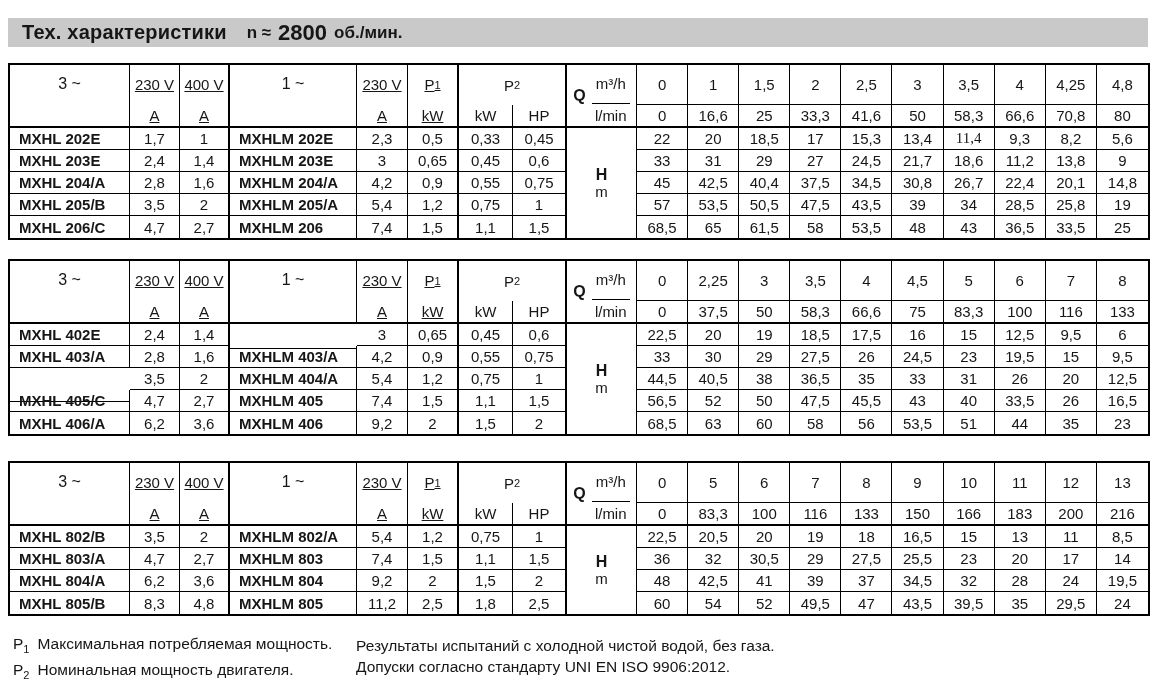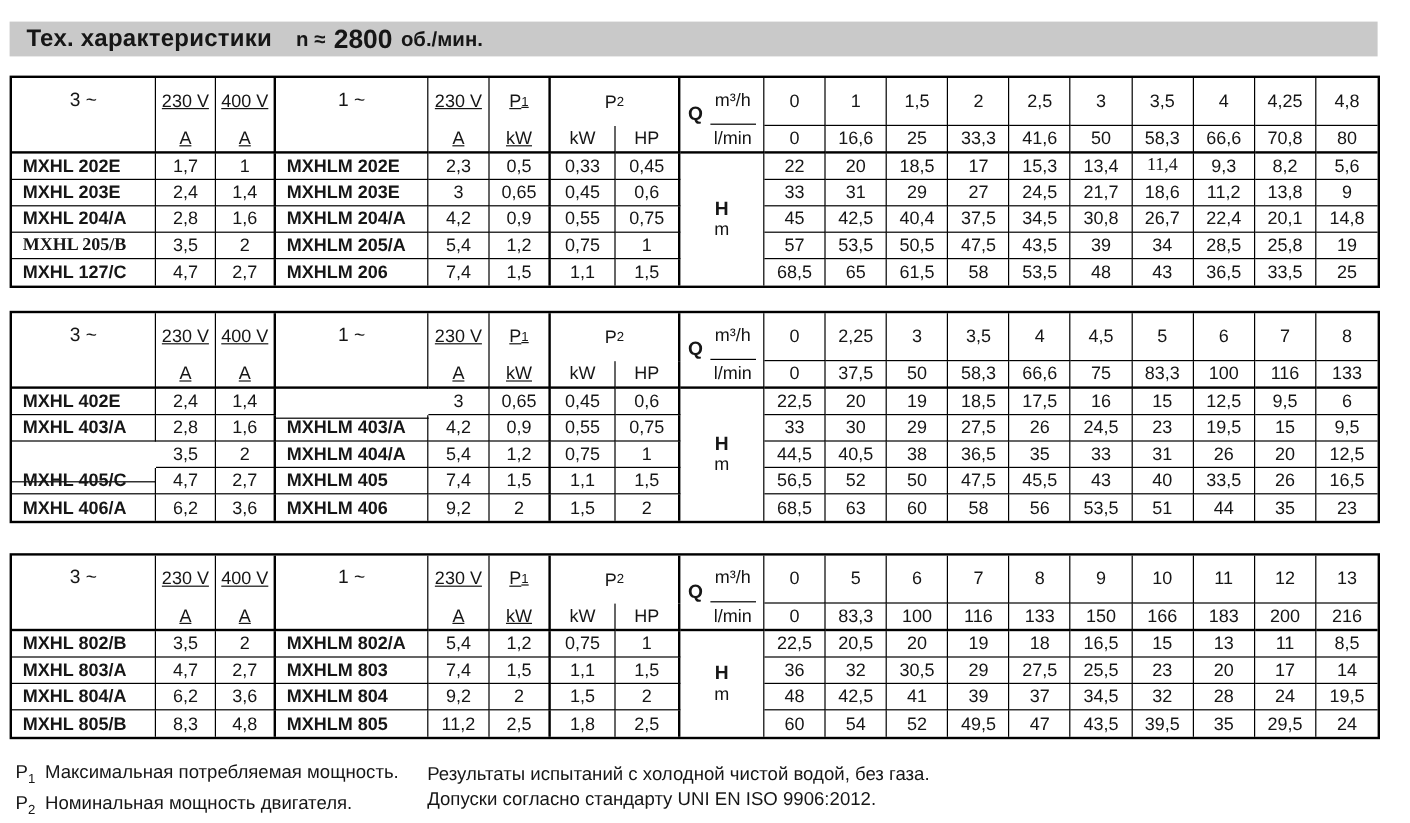--- a/index.html
+++ b/index.html
@@ -351,21 +351,21 @@
         </div>
         <div class="c" style="grid-area: 5 / 17;">
           <span>22,4</span>
         </div>
         <div class="c" style="grid-area: 5 / 18;">
           <span>20,1</span>
         </div>
         <div class="c nr" style="grid-area: 5 / 19;">
           <span>14,8</span>
         </div>
-        <div class="c model" style="grid-area: 6 / 1; font-family: Liberation Serif, serif;">
+        <div class="c model" style="grid-area: 6 / 1;">
           <span>MXHL 205/B</span>
         </div>
         <div class="c" style="grid-area: 6 / 2;">
           <span>3,5</span>
         </div>
         <div class="c br2" style="grid-area: 6 / 3;">
           <span>2</span>
         </div>
         <div class="c model" style="grid-area: 6 / 4;">
           <span>MXHLM 205/A</span>
@@ -406,21 +406,21 @@
         <div class="c" style="grid-area: 6 / 17;">
           <span>28,5</span>
         </div>
         <div class="c" style="grid-area: 6 / 18;">
           <span>25,8</span>
         </div>
         <div class="c nr" style="grid-area: 6 / 19;">
           <span>19</span>
         </div>
         <div class="c model nb" style="grid-area: 7 / 1;">
-          <span>MXHL 127/C</span>
+          <span>MXHL 206/C</span>
         </div>
         <div class="c nb" style="grid-area: 7 / 2;">
           <span>4,7</span>
         </div>
         <div class="c br2 nb" style="grid-area: 7 / 3;">
           <span>2,7</span>
         </div>
         <div class="c model nb" style="grid-area: 7 / 4;">
           <span>MXHLM 206</span>
         </div>

